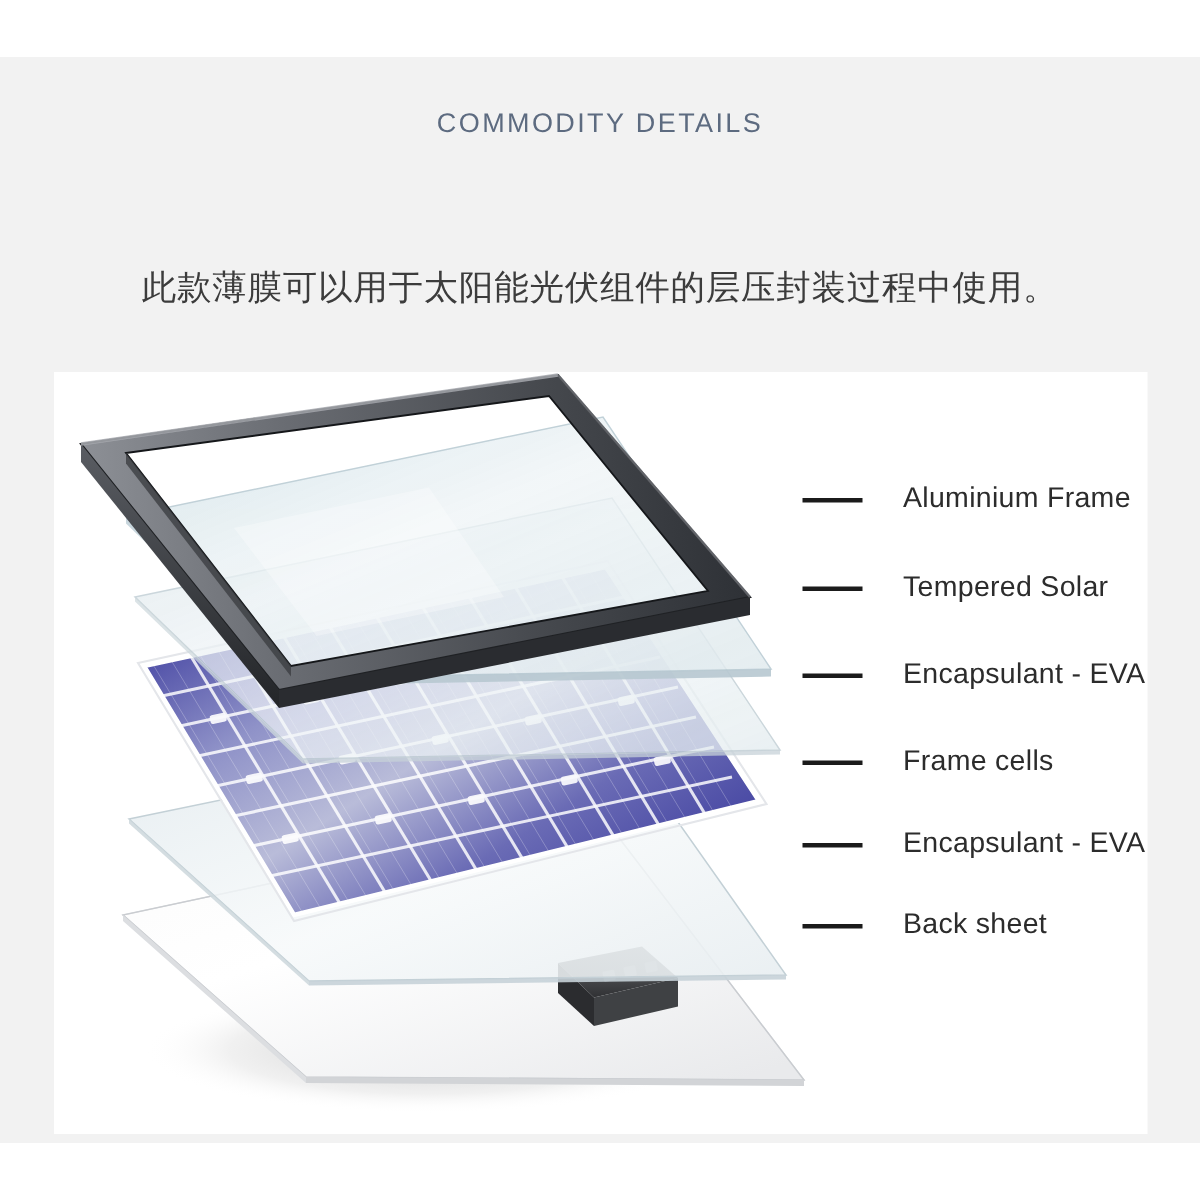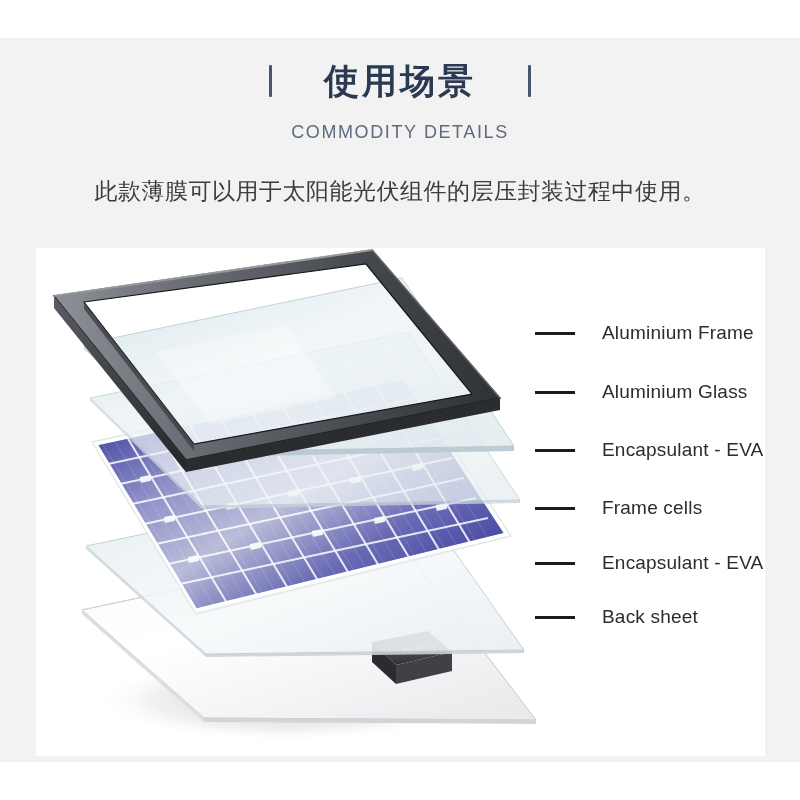--- a/index.html
+++ b/index.html
@@ -134,25 +134,20 @@
   }
 </style>
 </head>
 <body>
 
 <div class="page-top-white"></div>
 <div class="page-gray"></div>
 <div class="page-bottom-white"></div>
 
 <div class="header">
-  <div class="header-title-row">
-    <span class="title-rule left"></span>
-    <span class="header-title">使用场景</span>
-    <span class="title-rule right"></span>
-  </div>
   <div class="header-subtitle">COMMODITY DETAILS</div>
 </div>
 
 <div class="lead-paragraph">此款薄膜可以用于太阳能光伏组件的层压封装过程中使用。</div>
 
 <div class="media-panel">
 
   <div class="diagram">
     <svg width="520" height="508" viewBox="0 0 520 508" xmlns="http://www.w3.org/2000/svg">
       <defs>
@@ -341,21 +336,21 @@
 
   <div class="callouts">
 
     <div class="callout" style="left:499px; top:74px;">
       <span class="callout-line"></span>
       <span class="callout-text">Aluminium Frame</span>
     </div>
 
     <div class="callout" style="left:499px; top:133px;">
       <span class="callout-line"></span>
-      <span class="callout-text">Aluminium Glass</span>
+      <span class="callout-text">Tempered Solar</span>
     </div>
 
     <div class="callout" style="left:499px; top:191px;">
       <span class="callout-line"></span>
       <span class="callout-text">Encapsulant - EVA</span>
     </div>
 
     <div class="callout" style="left:499px; top:249px;">
       <span class="callout-line"></span>
       <span class="callout-text">Frame cells</span>

